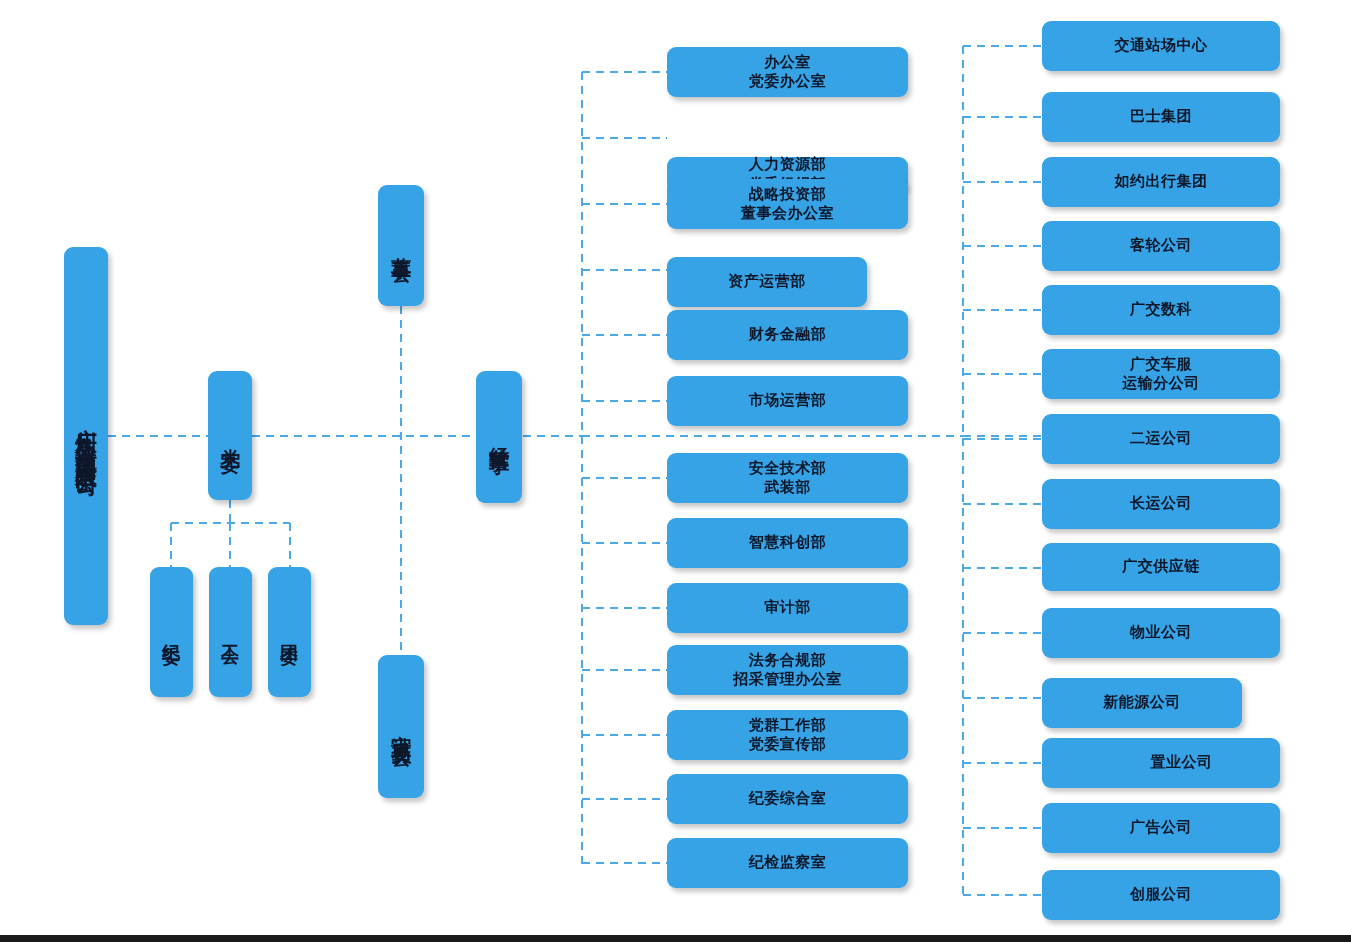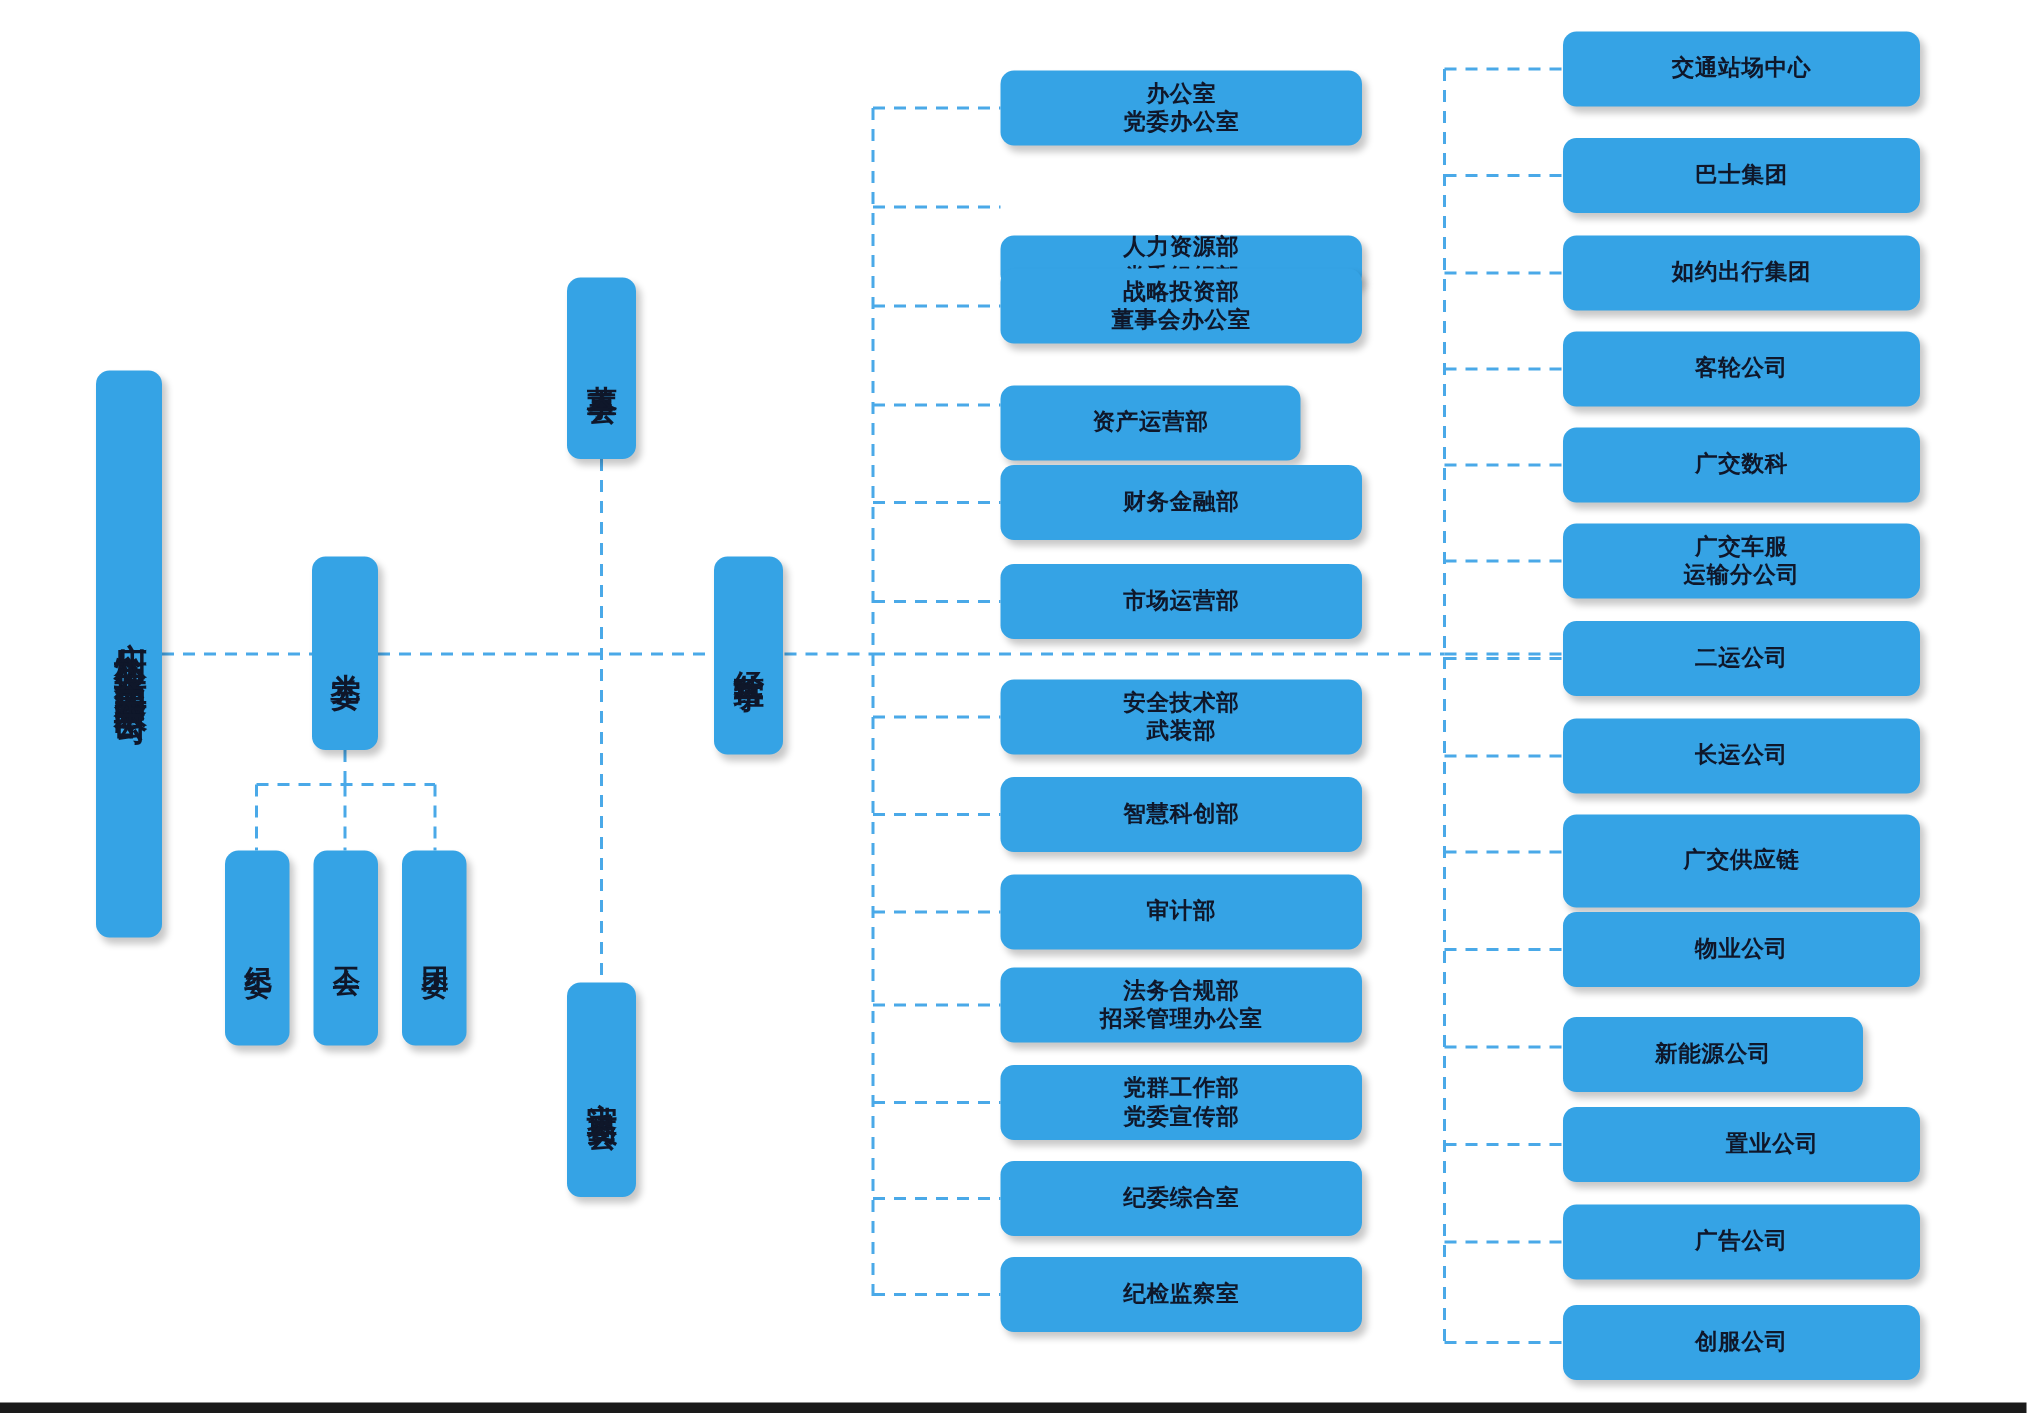--- a/index.html
+++ b/index.html
@@ -198,21 +198,21 @@
       <div class="node horiz" style="left: 1042px; top: 349px; width: 238px; height: 50px; flex-direction: column;">
         <span>广交车服</span>
         <span class="l2">运输分公司</span>
       </div>
       <div class="node horiz" style="left: 1042px; top: 414px; width: 238px; height: 50px; flex-direction: column;">
         <span>二运公司</span>
       </div>
       <div class="node horiz" style="left: 1042px; top: 479px; width: 238px; height: 50px; flex-direction: column;">
         <span>长运公司</span>
       </div>
-      <div class="node horiz" style="left: 1042px; top: 543px; width: 238px; height: 62px; flex-direction: column;">
+      <div class="node horiz" style="left: 1042px; top: 543px; width: 238px; height: 48px; flex-direction: column;">
         <span>广交供应链</span>
       </div>
       <div class="node horiz" style="left: 1042px; top: 608px; width: 238px; height: 50px; flex-direction: column;">
         <span>物业公司</span>
       </div>
       <div class="node horiz" style="left: 1042px; top: 678px; width: 200px; height: 50px; flex-direction: column;">
         <span>新能源公司</span>
       </div>
       <div class="node horiz" style="left: 1042px; top: 738px; width: 238px; height: 50px; flex-direction: column; padding-left: 47px;">
         <span>置业公司</span>

